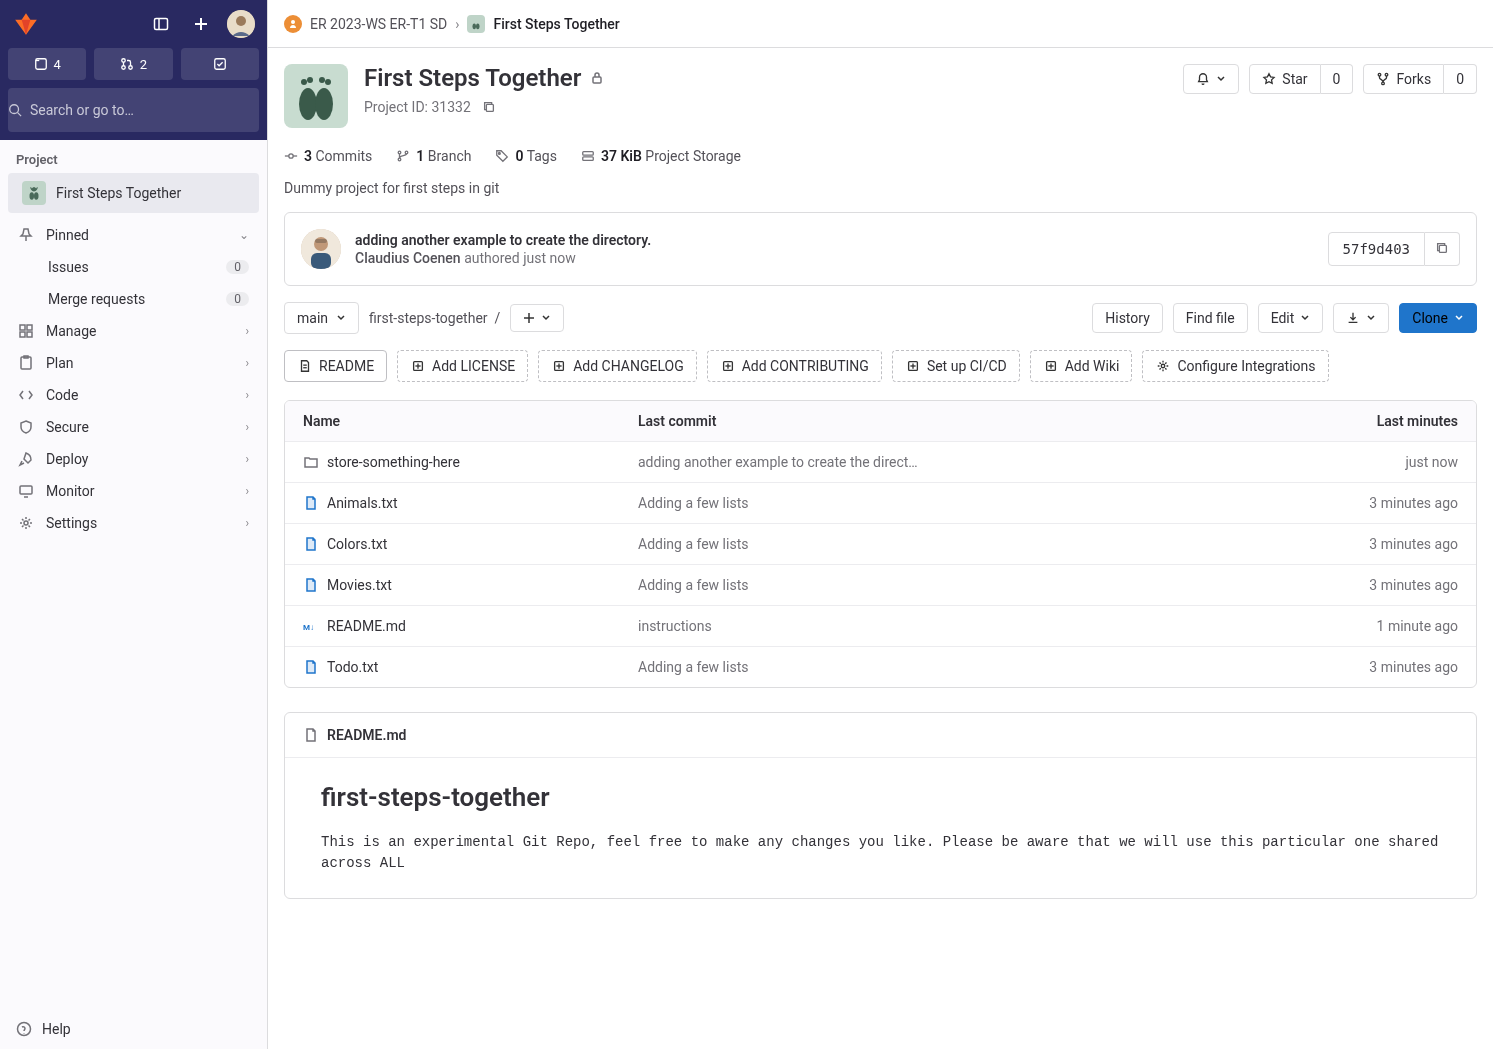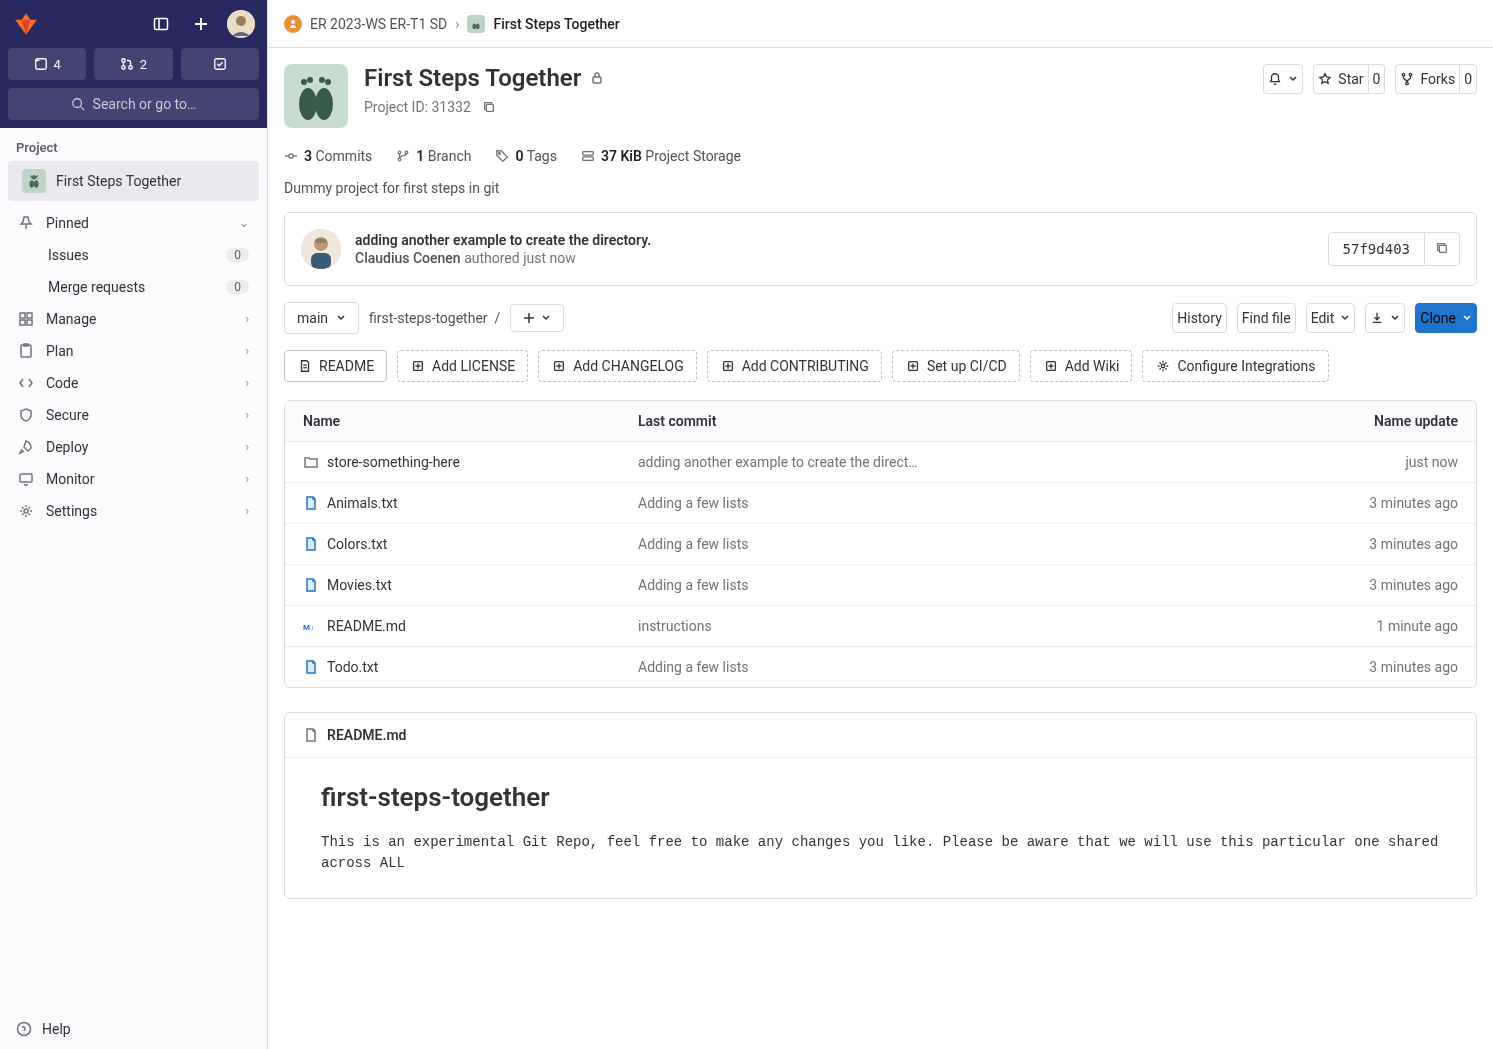--- a/index.html
+++ b/index.html
@@ -8,21 +8,21 @@
 .sidebar { width: 268px; background: #fbfafd; border-right: 1px solid #dcdcde; display: flex; flex-direction: column; }
 .sb-top { background: #292961; padding: 8px; display: flex; flex-direction: column; gap: 8px; }
 .sb-top-row { display: flex; align-items: center; justify-content: space-between; height: 32px; padding: 0 4px; }
 .logo { width: 28px; height: 28px; display:flex; align-items:center; justify-content:center; }
 .logo svg { width: 26px; height: 26px; }
 .sb-top-icons { display: flex; gap: 12px; align-items: center; }
 .ic-btn { width: 28px; height: 28px; display: flex; align-items: center; justify-content: center; color: #fff; cursor: pointer; border-radius: 4px; }
 .avatar-sm { width: 28px; height: 28px; border-radius: 50%; background: #d4c5a9; display:flex; align-items:center; justify-content:center; overflow:hidden; }
 .sb-counts { display: flex; gap: 8px; }
 .count-pill { flex: 1; background: rgba(255,255,255,0.12); border-radius: 4px; height: 32px; display: flex; align-items: center; justify-content: center; gap: 6px; color: #fff; cursor: pointer; font-size: 13px; }
-.search-bar { background: rgba(255,255,255,0.12); border-radius: 4px; height: 32px; display: flex; align-items: center; justify-content: center; gap: 8px; color: #c9c9d8; cursor: pointer; }
+.search-bar { background: rgba(255,255,255,0.12); border-radius: 4px; height: 44px; display: flex; align-items: center; gap: 8px; color: #c9c9d8; cursor: pointer; }
 .sb-section-label { padding: 12px 16px 6px; font-size: 13px; font-weight: 600; color: #626168; }
 .sb-project { display: flex; align-items: center; gap: 10px; padding: 8px 14px; background: #e9e9ef; border-radius: 4px; margin: 0 8px; cursor: pointer; }
 .proj-avatar-sm { width: 24px; height: 24px; border-radius: 4px; background: #bfd4c8; display:flex; align-items:center; justify-content:center; }
 .nav-list { padding: 6px 8px; }
 .nav-item { display: flex; align-items: center; gap: 12px; padding: 8px 10px; border-radius: 4px; cursor: pointer; color: #333238; position: relative; }
 .nav-icon { width: 16px; height: 16px; color: #737278; display:flex; align-items:center; justify-content:center; }
 .nav-chevron { margin-left: auto; color: #89888d; font-size: 12px; }
 .nav-sub { padding-left: 30px; }
 .nav-sub .nav-item { justify-content: space-between; }
 .badge-count { background: #ececef; border-radius: 10px; padding: 0 8px; font-size: 12px; color: #626168; min-width: 20px; text-align: center; }
@@ -36,21 +36,21 @@
 .bc-link.active { color: #1f1e24; font-weight: 500; }
 .content { padding: 16px; }
 .proj-header { display: flex; align-items: flex-start; gap: 16px; margin-bottom: 16px; }
 .proj-avatar-lg { width: 64px; height: 64px; border-radius: 8px; background: #c8dcd0; display:flex; align-items:center; justify-content:center; }
 .proj-title-wrap { flex: 1; }
 .proj-title { font-size: 24px; font-weight: 600; display: flex; align-items: center; gap: 8px; line-height: 1.2; margin-bottom: 4px; }
 .lock-ic { color: #737278; }
 .proj-id { color: #737278; font-size: 14px; display: flex; align-items: center; gap: 8px; }
 .copy-ic { cursor: pointer; width: 20px; height: 20px; display:flex; align-items:center; justify-content:center; }
 .proj-actions { display: flex; gap: 10px; align-items: flex-start; }
-.btn { border: 1px solid #dcdcde; background: #fff; border-radius: 4px; padding: 7px 4px; font-size: 14px; cursor: pointer; display: inline-flex; align-items: center; gap: 6px; line-height: 1; color: #333238; }
+.btn { border: 1px solid #dcdcde; background: #fff; border-radius: 4px; padding: 7px 12px; font-size: 14px; cursor: pointer; display: inline-flex; align-items: center; gap: 6px; line-height: 1; color: #333238; }
 .btn-split { display: flex; }
 .btn-split .btn { border-radius: 0; }
 .btn-split .btn:first-child { border-radius: 4px 0 0 4px; }
 .btn-split .btn:last-child { border-radius: 0 4px 4px 0; border-left: none; }
 .stats-row { display: flex; gap: 24px; padding: 4px 0 16px; }
 .stat { display: flex; align-items: center; gap: 6px; color: #535158; cursor: pointer; }
 .stat-bold { font-weight: 600; color: #1f1e24; }
 .description { color: #535158; margin-bottom: 16px; }
 .commit-box { border: 1px solid #dcdcde; border-radius: 6px; padding: 16px; display: flex; align-items: center; gap: 14px; margin-bottom: 16px; }
 .commit-avatar { width: 40px; height: 40px; border-radius: 50%; background: #d9c8b5; display:flex; align-items:center; justify-content:center; overflow:hidden; }
@@ -525,21 +525,21 @@
               </svg>
             </span>
             <span>Configure Integrations</span>
           </div>
         </div>
 
       <div class="files-table">
         <div class="ft-row header">
           <div class="ft-name">Name</div>
           <div class="ft-commit" style="color:#333238">Last commit</div>
-          <div class="ft-time" style="color:#333238">Name update</div>
+          <div class="ft-time" style="color:#333238">Last minutes</div>
         </div>
         <div id="file-rows">
             <div class="ft-row">
               <div class="ft-name">
                 <span class="file-ic">
                   <svg width="16" height="16" viewBox="0 0 16 16" fill="none" stroke="#737278" stroke-width="1.5">
                     <path d="M2 4h4l1 1h7v8H2V4z"></path>
                   </svg>
                 </span>
                 <span class="file-link">store-something-here</span>

